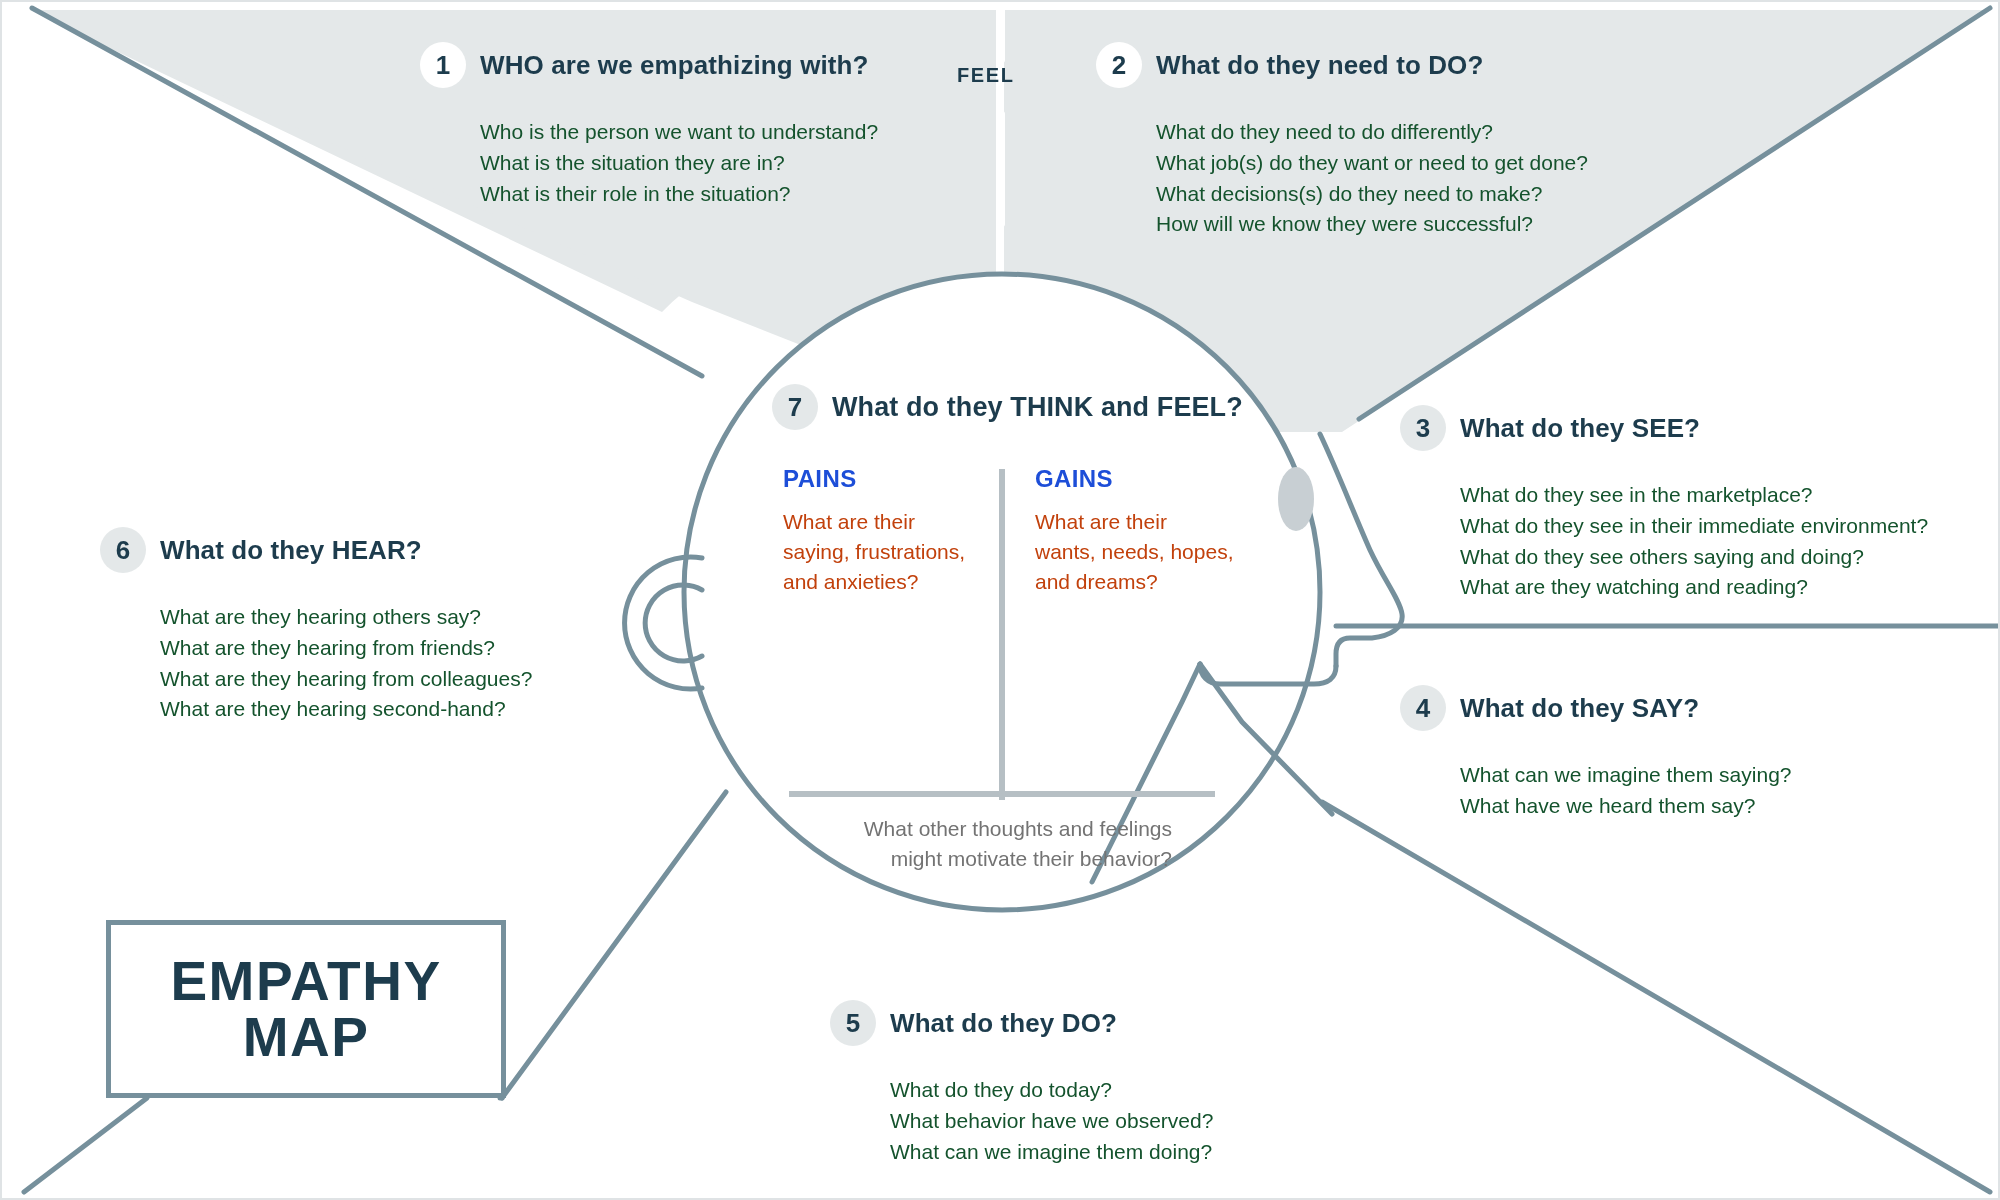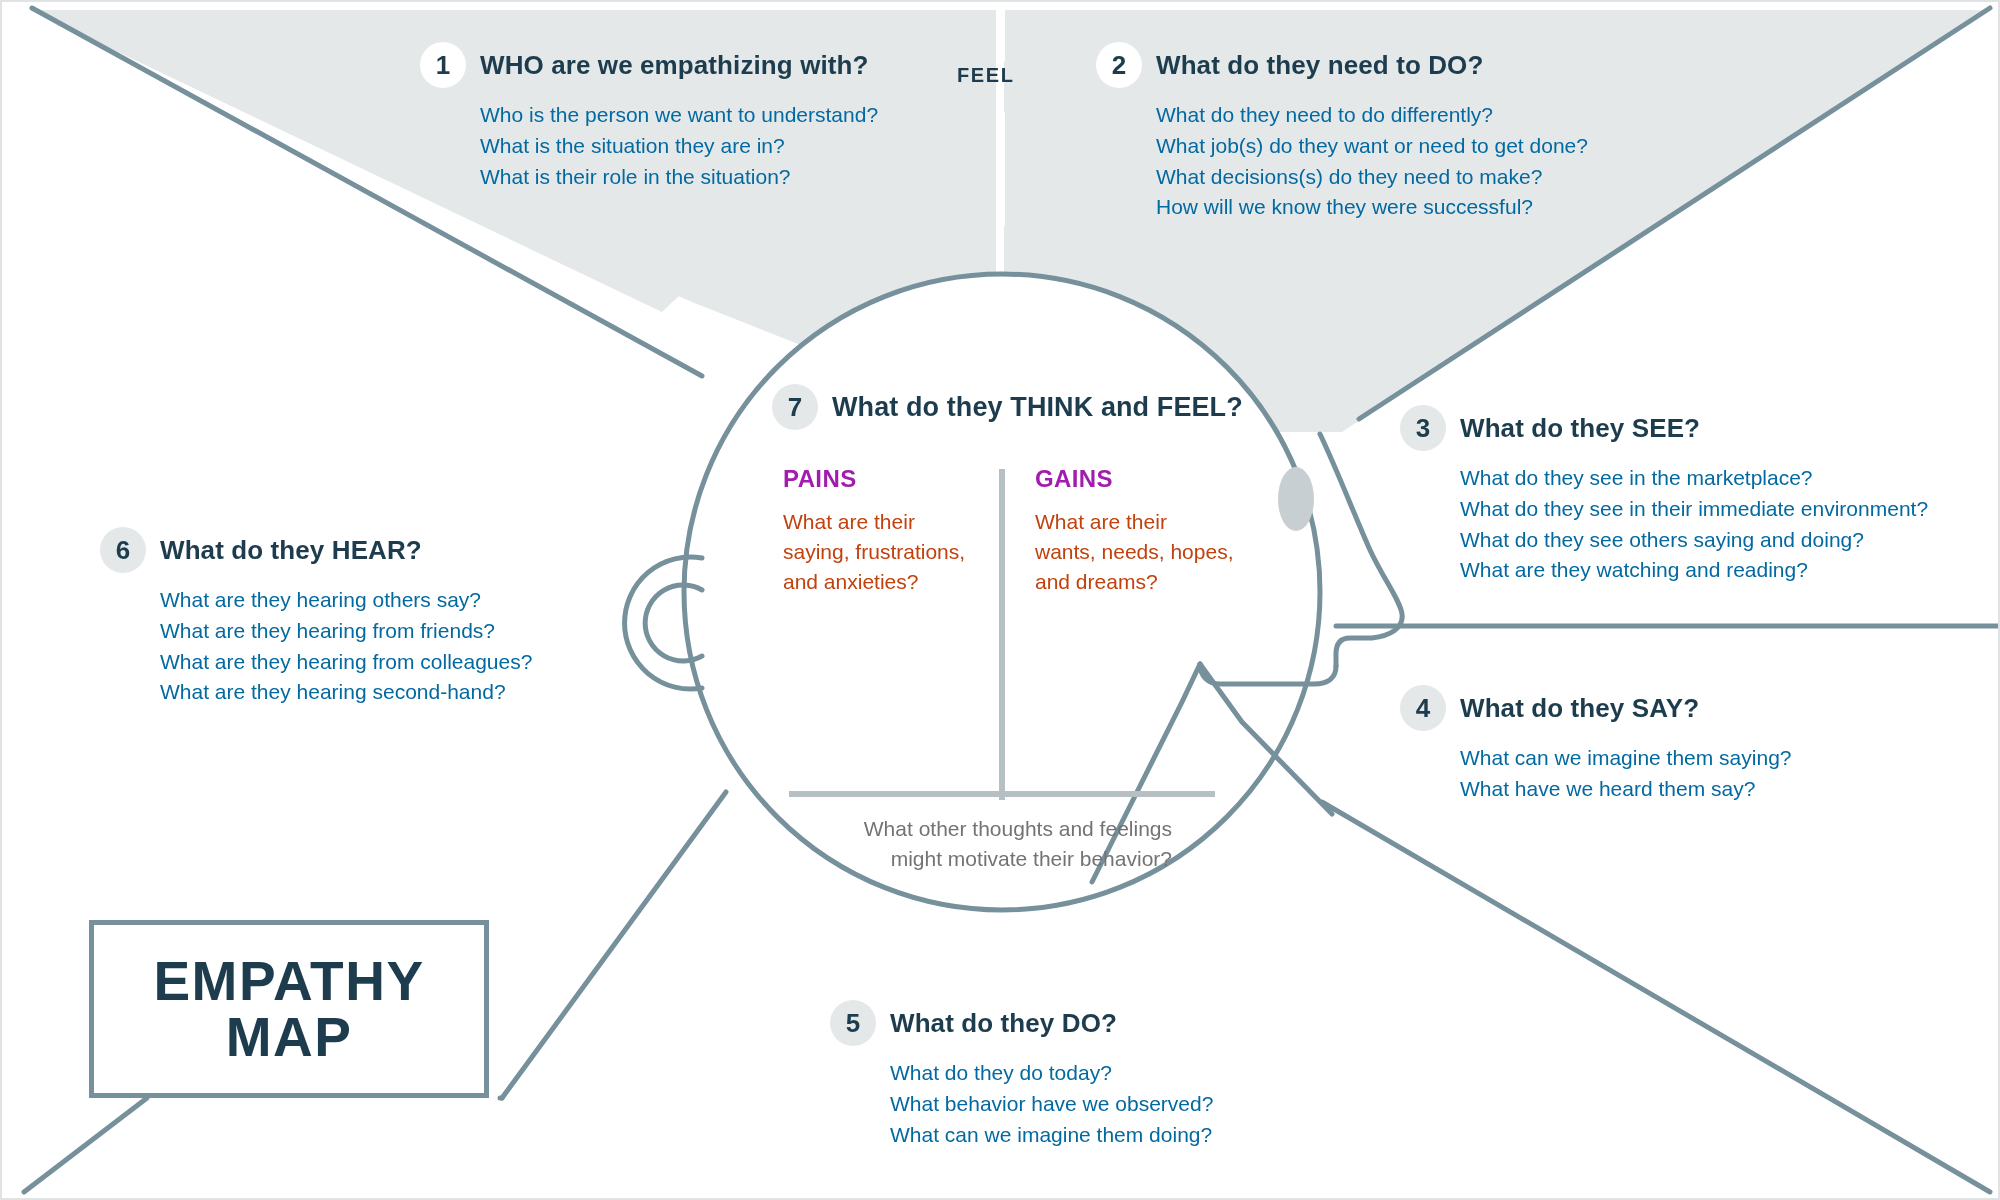--- a/index.html
+++ b/index.html
@@ -58,24 +58,24 @@
   .block-title {
     font-size: 26px;
     font-weight: bold;
     color: #1d3c4d;
     letter-spacing: .1px;
     text-align: right;
   }
   .block-title .kw { font-weight: bold; }
 
   .block-list {
-    margin-top: 12px;
+    margin-top: 29px;
     font-size: 21px;
     line-height: 1.42;
-    color: #0369a1;
+    color: #14532d;
     white-space: nowrap;
   }
   .block-list div { margin-bottom: 1px; }
 
   
   #goal-label {
     position: absolute;
     left: 955px; top: 62px;
     font-size: 20px;
     font-weight: bold;
@@ -90,21 +90,21 @@
   }
   #think-feel-head .block-title { font-size: 27px; }
 
   .pg-col {
     position: absolute;
     width: 235px;
   }
   .pg-title {
     font-size: 24px;
     font-weight: bold;
-    color: #a21caf;
+    color: #1d4ed8;
     letter-spacing: .4px;
     margin-bottom: 14px;
   }
   .pg-body {
     font-size: 21px;
     line-height: 1.42;
     color: #c2410c;
   }
   #pains-col { left: 781px; top: 463px; }
   #gains-col { left: 1033px; top: 463px; }
@@ -115,21 +115,21 @@
     width: 380px;
     text-align: right;
     font-size: 21px;
     line-height: 1.42;
     color: #737373;
   }
 
   
   #title-box {
     position: absolute;
-    left: 87px; top: 918px;
+    left: 104px; top: 918px;
     width: 400px; height: 178px;
     border: 5px solid #76909c;
     background: #ffffff;
     display: flex;
     flex-direction: column;
     align-items: center;
     justify-content: center;
     line-height: 1.02;
   }
   #title-box span {

